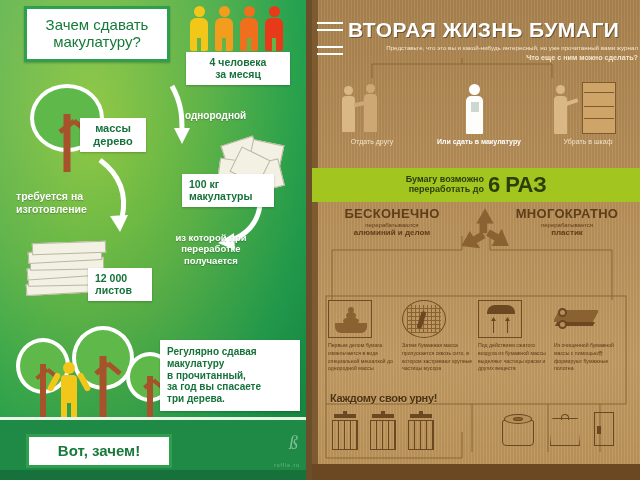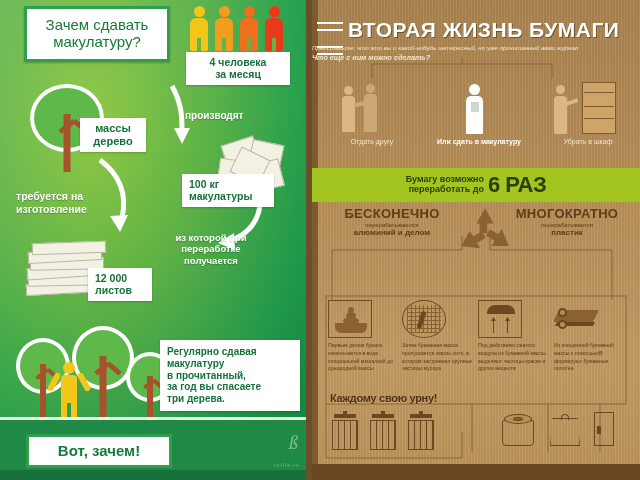--- a/index.html
+++ b/index.html
@@ -106,22 +106,22 @@
   .rp-strip-left{position:absolute;left:0;top:0;width:6px;height:480px;background:#7d5a30;}
   .rp-bottom{position:absolute;left:0;bottom:0;width:100%;height:16px;background:#6b4722;}
 
   .rtitle{
     position:absolute;left:0;top:18px;width:100%;text-align:left;
     color:#ffffff;font-size:21px;font-weight:bold;letter-spacing:.5px;
     text-shadow:1px 1px 0 rgba(0,0,0,.35);
   }
   .rtitle .rule{display:inline-block;width:26px;height:0;border-top:2px solid #fff;border-bottom:2px solid #fff;height:5px;vertical-align:6px;margin:0 5px;}
   .rsub{
-    position:absolute;left:0;top:44px;width:316px;text-align:left;
-    color:#f4e7cf;font-size:6.2px;line-height:1.45;font-style:italic;
+    position:absolute;left:10px;top:44px;width:316px;text-align:right;
+    color:#f4e7cf;font-size:6.2px;line-height:1.45;
   }
   .rsub b{font-size:7.2px;}
 
   .figrow{position:absolute;left:6px;top:82px;width:316px;height:52px;}
   .figlabels{position:absolute;left:6px;top:138px;width:316px;}
   .figlabel{position:absolute;text-align:center;font-size:7px;color:#f2e3c7;}
   .figlabel.hi{color:#ffffff;font-weight:bold;}
 
   .greenband{
     position:absolute;left:0;top:168px;width:100%;height:34px;
@@ -202,21 +202,21 @@
       <path d="M172,86 C182,104 182,118 182,130" stroke="#ffffff" stroke-width="5" fill="none"></path>
       <polygon points="182,144 174,128 190,128" fill="#ffffff"></polygon>
 
       <path d="M250,172 C268,196 262,228 232,240" stroke="#ffffff" stroke-width="5" fill="none"></path>
       <polygon points="218,243 234,233 235,250" fill="#ffffff"></polygon>
 
       <path d="M100,160 C124,178 126,200 122,218" stroke="#ffffff" stroke-width="5" fill="none"></path>
       <polygon points="120,232 110,216 128,215" fill="#ffffff"></polygon>
     </svg>
 
-    <div class="greentext" style="left:185px;top:110px;font-size:10px;">производят</div>
+    <div class="greentext" style="left:185px;top:110px;font-size:10px;">однородной</div>
 
     <div class="tree" style="left:30px;top:84px;width:74px;height:90px;">
       <div class="crown" style="width:74px;height:68px;"></div>
       <div class="trunk" style="top:30px;width:7px;height:58px;"></div>
       <div style="position:absolute;left:28px;top:40px;width:18px;height:5px;background:#a6522b;transform:rotate(-38deg);"></div>
       <div style="position:absolute;left:42px;top:40px;width:18px;height:5px;background:#a6522b;transform:rotate(38deg);"></div>
     </div>
 
     <div class="whitebox" style="left:80px;top:118px;width:66px;font-size:11px;text-align:center;">
       <div>массы</div>

